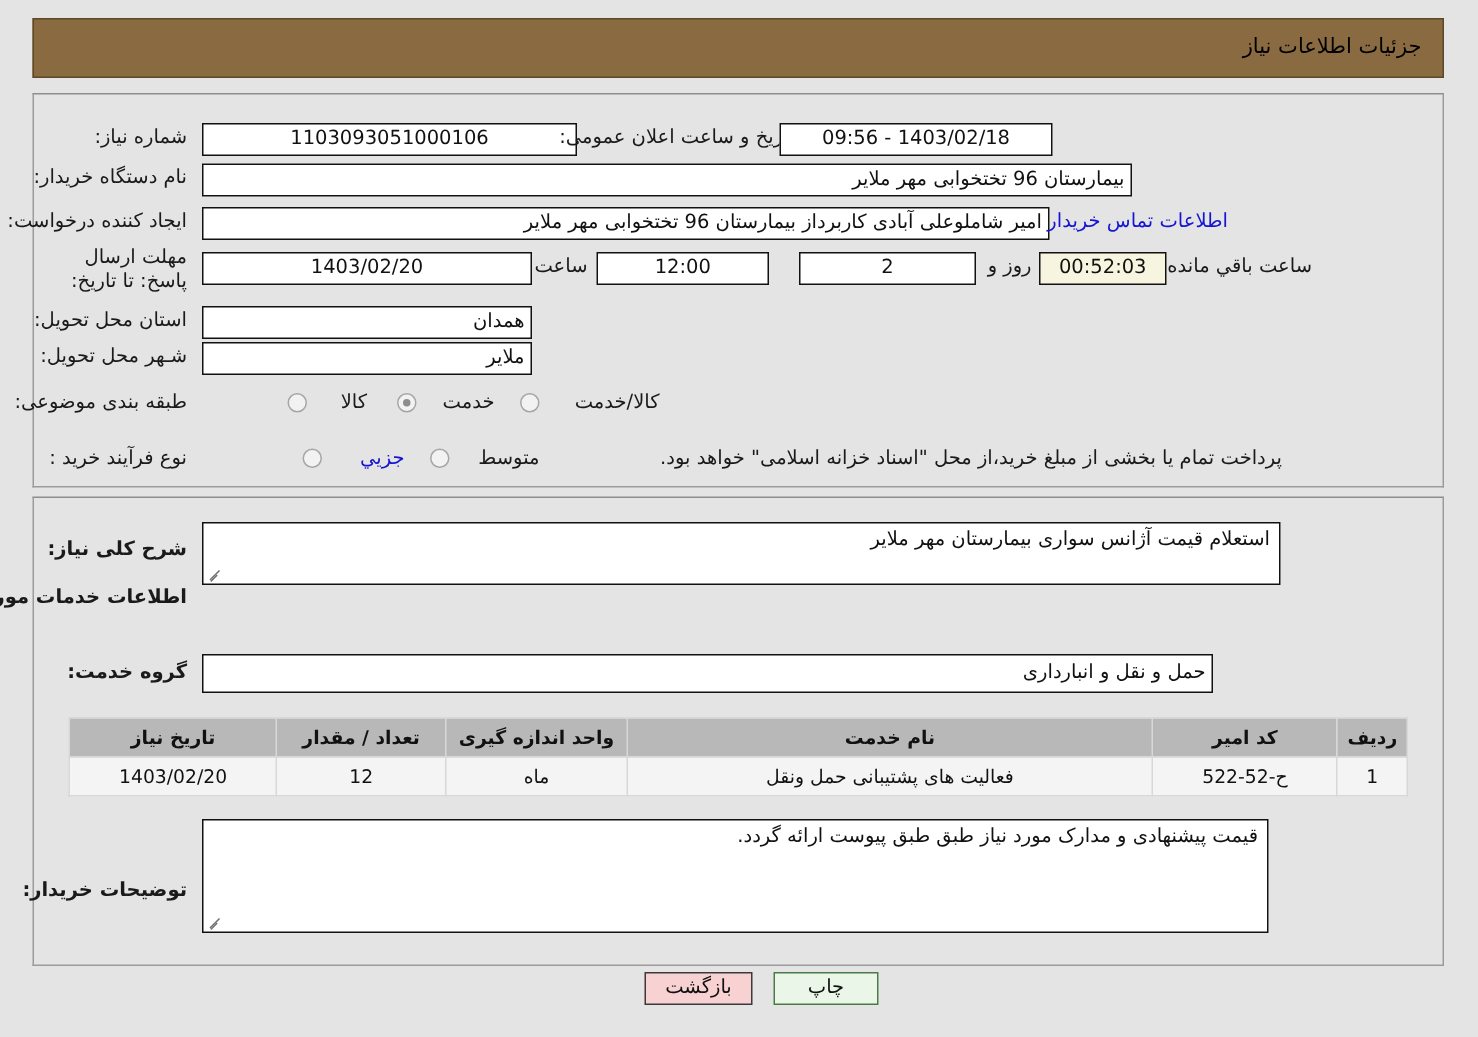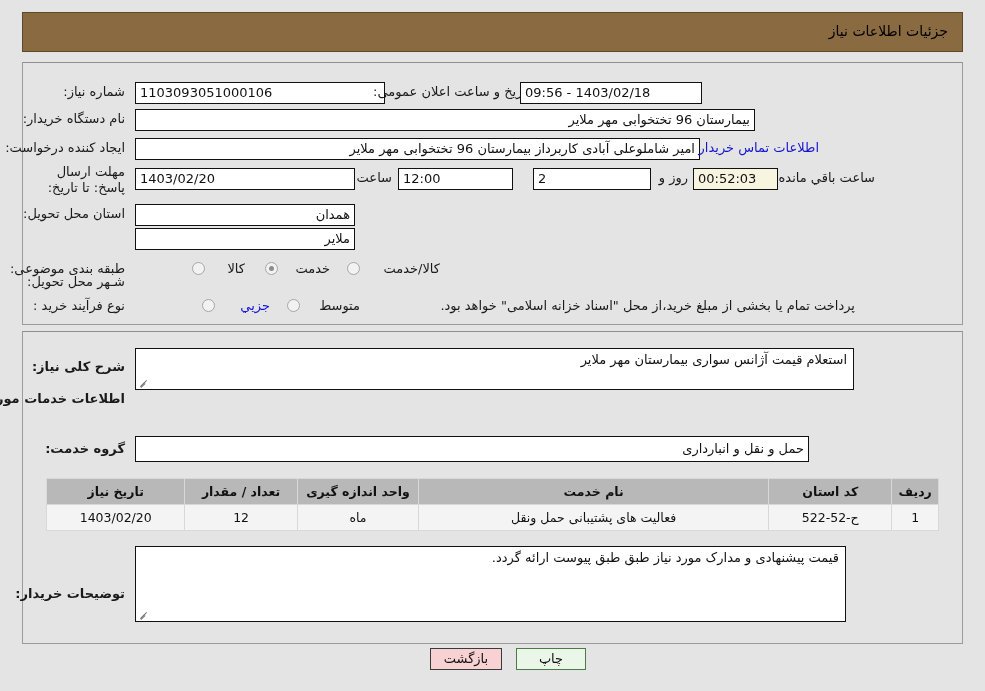--- a/index.html
+++ b/index.html
@@ -99,21 +99,21 @@
     font-size: 13px;
     color: #111111;
     line-height: 20px;
     height: 22px;
     padding: 0 4px;
     white-space: nowrap;
     overflow: hidden;
     z-index: 4;
     font-family: "DejaVu Sans", sans-serif;
   }
-  .fld.center { text-align: left; margin-left: 16px; }
+  .fld.center { text-align: center; margin-left: 16px; }
   .fld.right  { text-align: right; }
   .fld.cream  { background: #f7f5e0; }
   .link {
     position: absolute;
     color: #1414d2;
     font-size: 13px;
     white-space: nowrap;
     cursor: pointer;
     z-index: 4;
     font-family: "DejaVu Sans", sans-serif;
@@ -254,21 +254,21 @@
   <div class="lbl" style="right:593px; top:170px;">ساعت</div>
   <div class="fld center" style="right:472px; top:168px; width:115px;">12:00</div>
   <div class="fld center" style="right:334px; top:168px; width:118px;">2</div>
   <div class="lbl" style="right:297px; top:170px;">روز و</div>
   <div class="fld center cream" style="right:207px; top:168px; width:85px;">00:52:03</div>
   <div class="lbl" style="right:110px; top:170px;">ساعت باقي مانده</div>
 
   <div class="lbl" style="right:860px; top:206px;">استان محل تحویل:</div>
   <div class="fld right" style="right:630px; top:204px; width:220px;">همدان</div>
 
-  <div class="lbl" style="right:860px; top:230px;margin-top:44px;">شـهر محل تحویل:</div>
+  <div class="lbl" style="right:860px; top:230px;">شـهر محل تحویل:</div>
   <div class="fld right" style="right:630px; top:228px; width:220px;">ملایر</div>
 
   <div class="lbl" style="right:860px; top:261px;">طبقه بندی موضوعی:</div>
 
   <div class="radio" style="right:780px; top:262px;"></div>
   <div class="lbl" style="right:740px; top:261px;">کالا</div>
 
   <div class="radio on" style="right:707px; top:262px;"></div>
   <div class="lbl" style="right:655px; top:261px;">خدمت</div>
 
@@ -298,21 +298,21 @@
 
   <div class="lbl lbl-b" style="right:860px; top:391px;">اطلاعات خدمات مورد نیاز</div>
 
   <div class="lbl lbl-b" style="right:860px; top:441px;">گروه خدمت:</div>
   <div class="fld right" style="right:176px; top:436px; width:674px; height:26px; line-height:24px;">حمل و نقل و انبارداری</div>
 
   <table class="tbl">
     <thead>
       <tr>
         <th class="col-radif">ردیف</th>
-        <th class="col-code">کد استان</th>
+        <th class="col-code">کد امیر</th>
         <th class="col-name">نام خدمت</th>
         <th class="col-unit">واحد اندازه گیری</th>
         <th class="col-qty">تعداد / مقدار</th>
         <th class="col-date">تاریخ نیاز</th>
       </tr>
     </thead>
     <tbody>
       <tr>
         <td>1</td>
         <td>ح-52-522</td>

